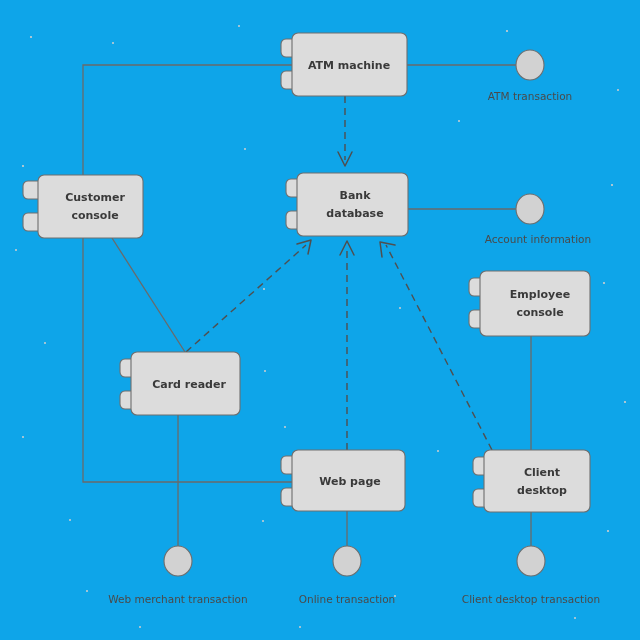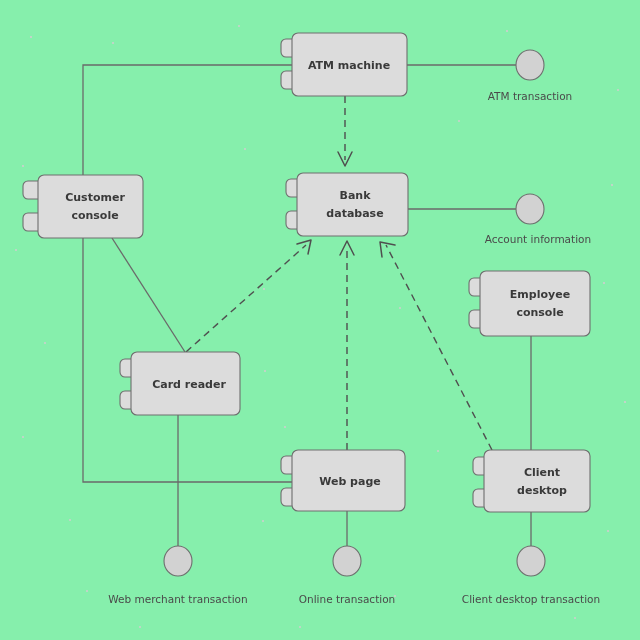--- a/index.html
+++ b/index.html
@@ -7,21 +7,21 @@
     padding: 0;
     background: #ffffff;
   }
   body {
     font-family: "DejaVu Sans", "Liberation Sans", sans-serif;
   }
   #diagram-root {
     position: relative;
     width: 640px;
     height: 640px;
-    background: #86efac;
+    background: #0ea5e9;
     overflow: hidden;
   }
   #diagram-svg {
     position: absolute;
     left: 0;
     top: 0;
     width: 640px;
     height: 640px;
   }
   .comp-label {

